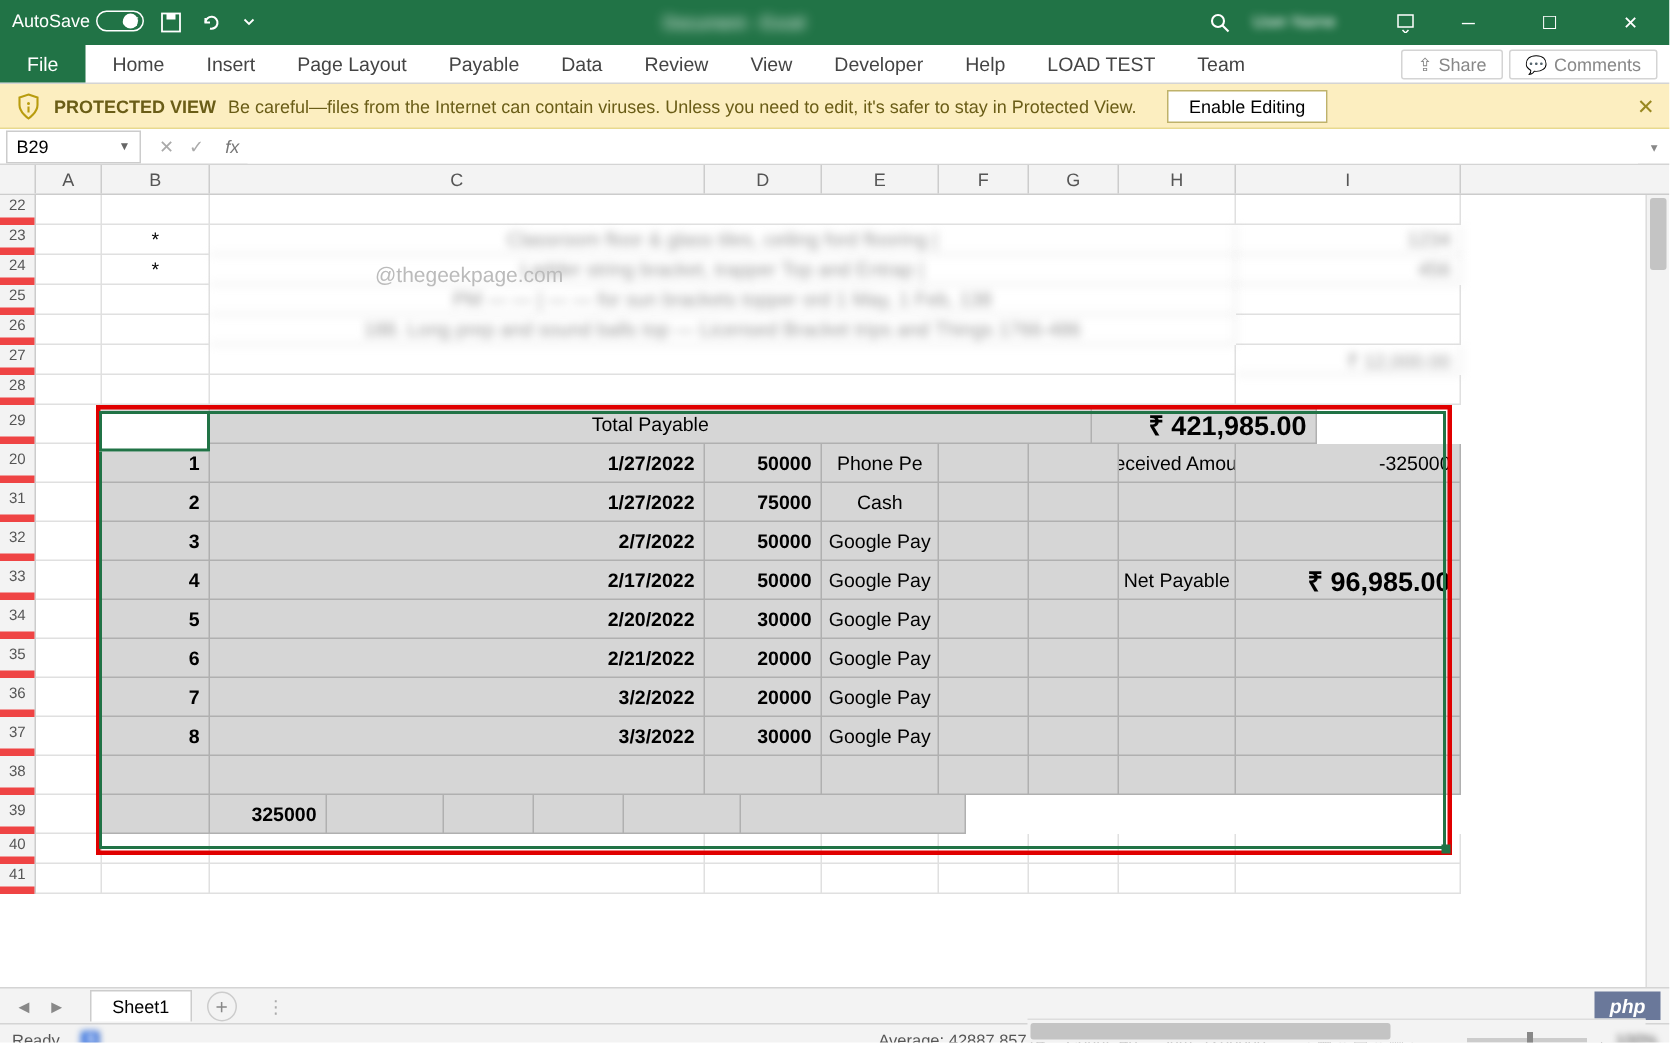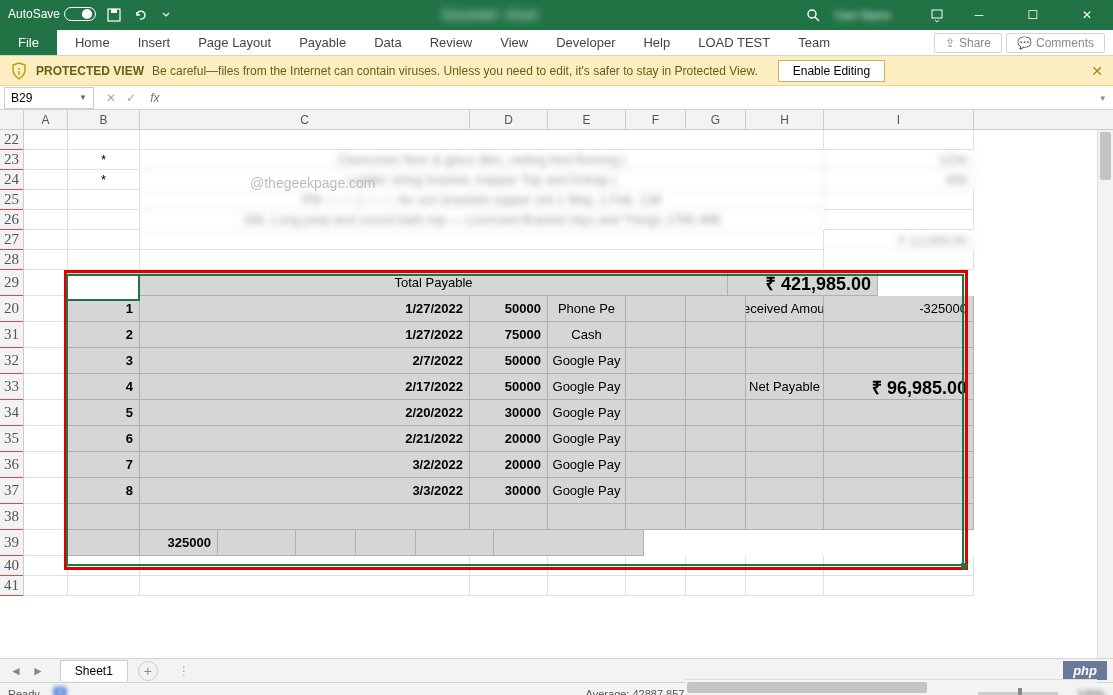--- a/index.html
+++ b/index.html
@@ -38,21 +38,21 @@
 .fx-label { font-style:italic; color:#777; padding:0 6px; }
 .formula-input { flex:1; height:22px; border:none; padding:0 4px; font-size:12px; }
 .fb-expand { padding:0 8px; color:#888; cursor:pointer; font-size:9px; }
 
 
 .grid-wrap { position:relative; height:548px; background:#fff; overflow:hidden; }
 .col-headers { display:flex; position:absolute; top:0; left:0; right:0; height:20px; background:#f3f3f3; border-bottom:1px solid #ccc; font-size:12px; color:#555; z-index:3; }
 .corner { width:24px; border-right:1px solid #ccc; background:#f3f3f3; }
 .colh { border-right:1px solid #ccc; display:flex; align-items:center; justify-content:center; }
 .row-headers { position:absolute; top:20px; left:0; width:24px; background:#f3f3f3; border-right:1px solid #ccc; z-index:2; }
-.rowh { height:20px; border-bottom:1px solid #ef4444; display:flex; align-items:center; justify-content:center; font-size:15px; color:#555;font-family:Liberation Serif, serif; }
+.rowh { height:20px; border-bottom:5px solid #ef4444; display:flex; align-items:center; justify-content:center; font-size:10px; color:#555; }
 .rowh.tall { height:26px; }
 .cells { position:absolute; top:20px; left:24px; right:0; }
 .row { display:flex; height:20px; }
 .row.tall { height:26px; }
 .cell { border-right:1px solid #e0e0e0; border-bottom:1px solid #e0e0e0; display:flex; align-items:center; padding:0 6px; font-size:13px; color:#000; overflow:hidden; white-space:nowrap; }
 .cell.ctr { justify-content:center; }
 .cell.rt { justify-content:flex-end; }
 .cell.sel { background:#d6d6d6; border-right:1px solid #b0b0b0; border-bottom:1px solid #b0b0b0; }
 .cell.bold { font-weight:700; }
 .cell.big { font-size:18px; font-weight:700; }

